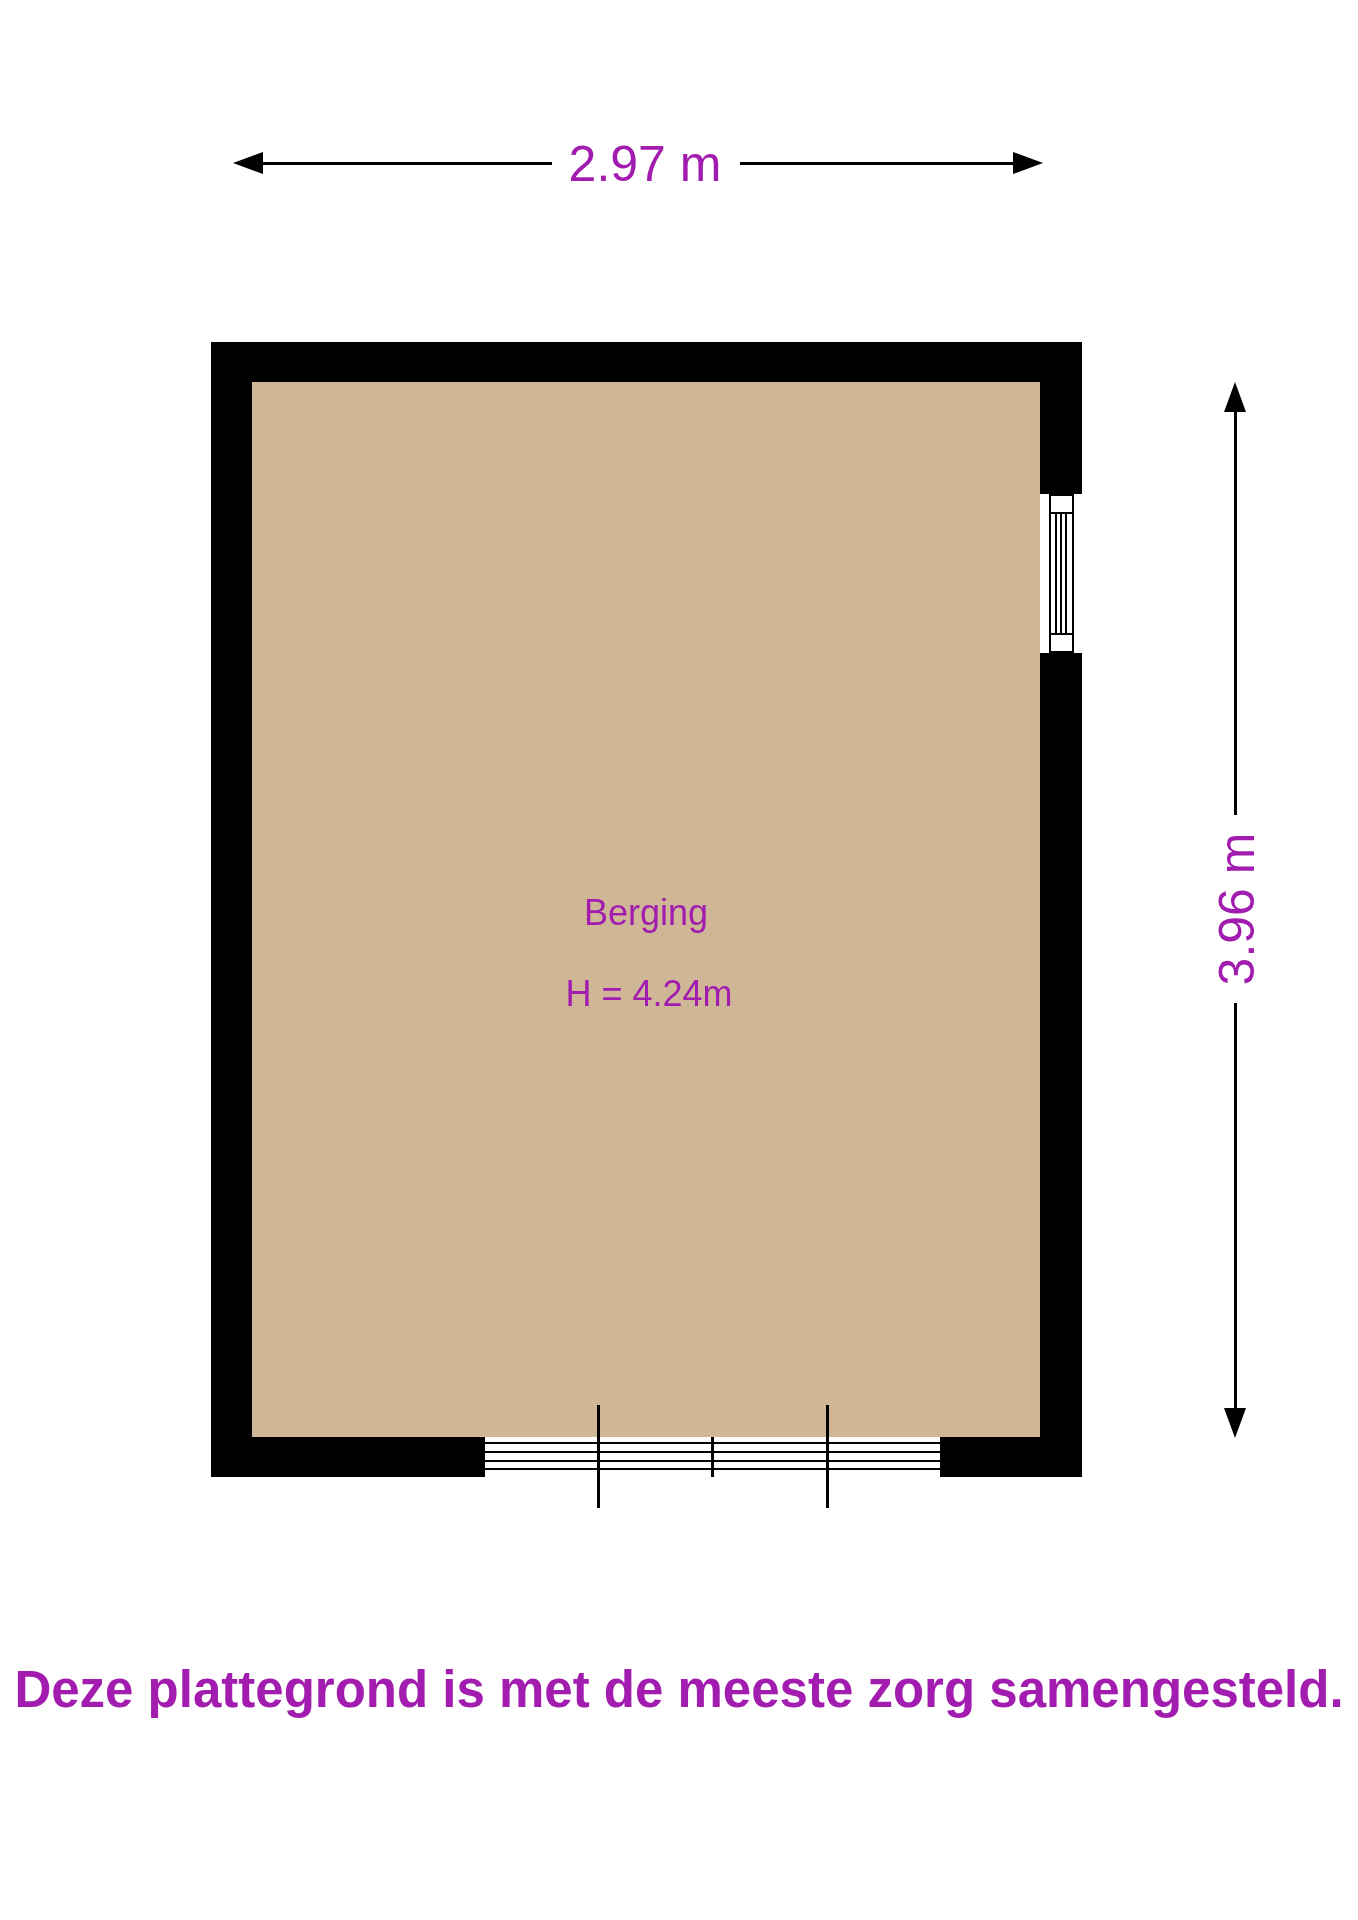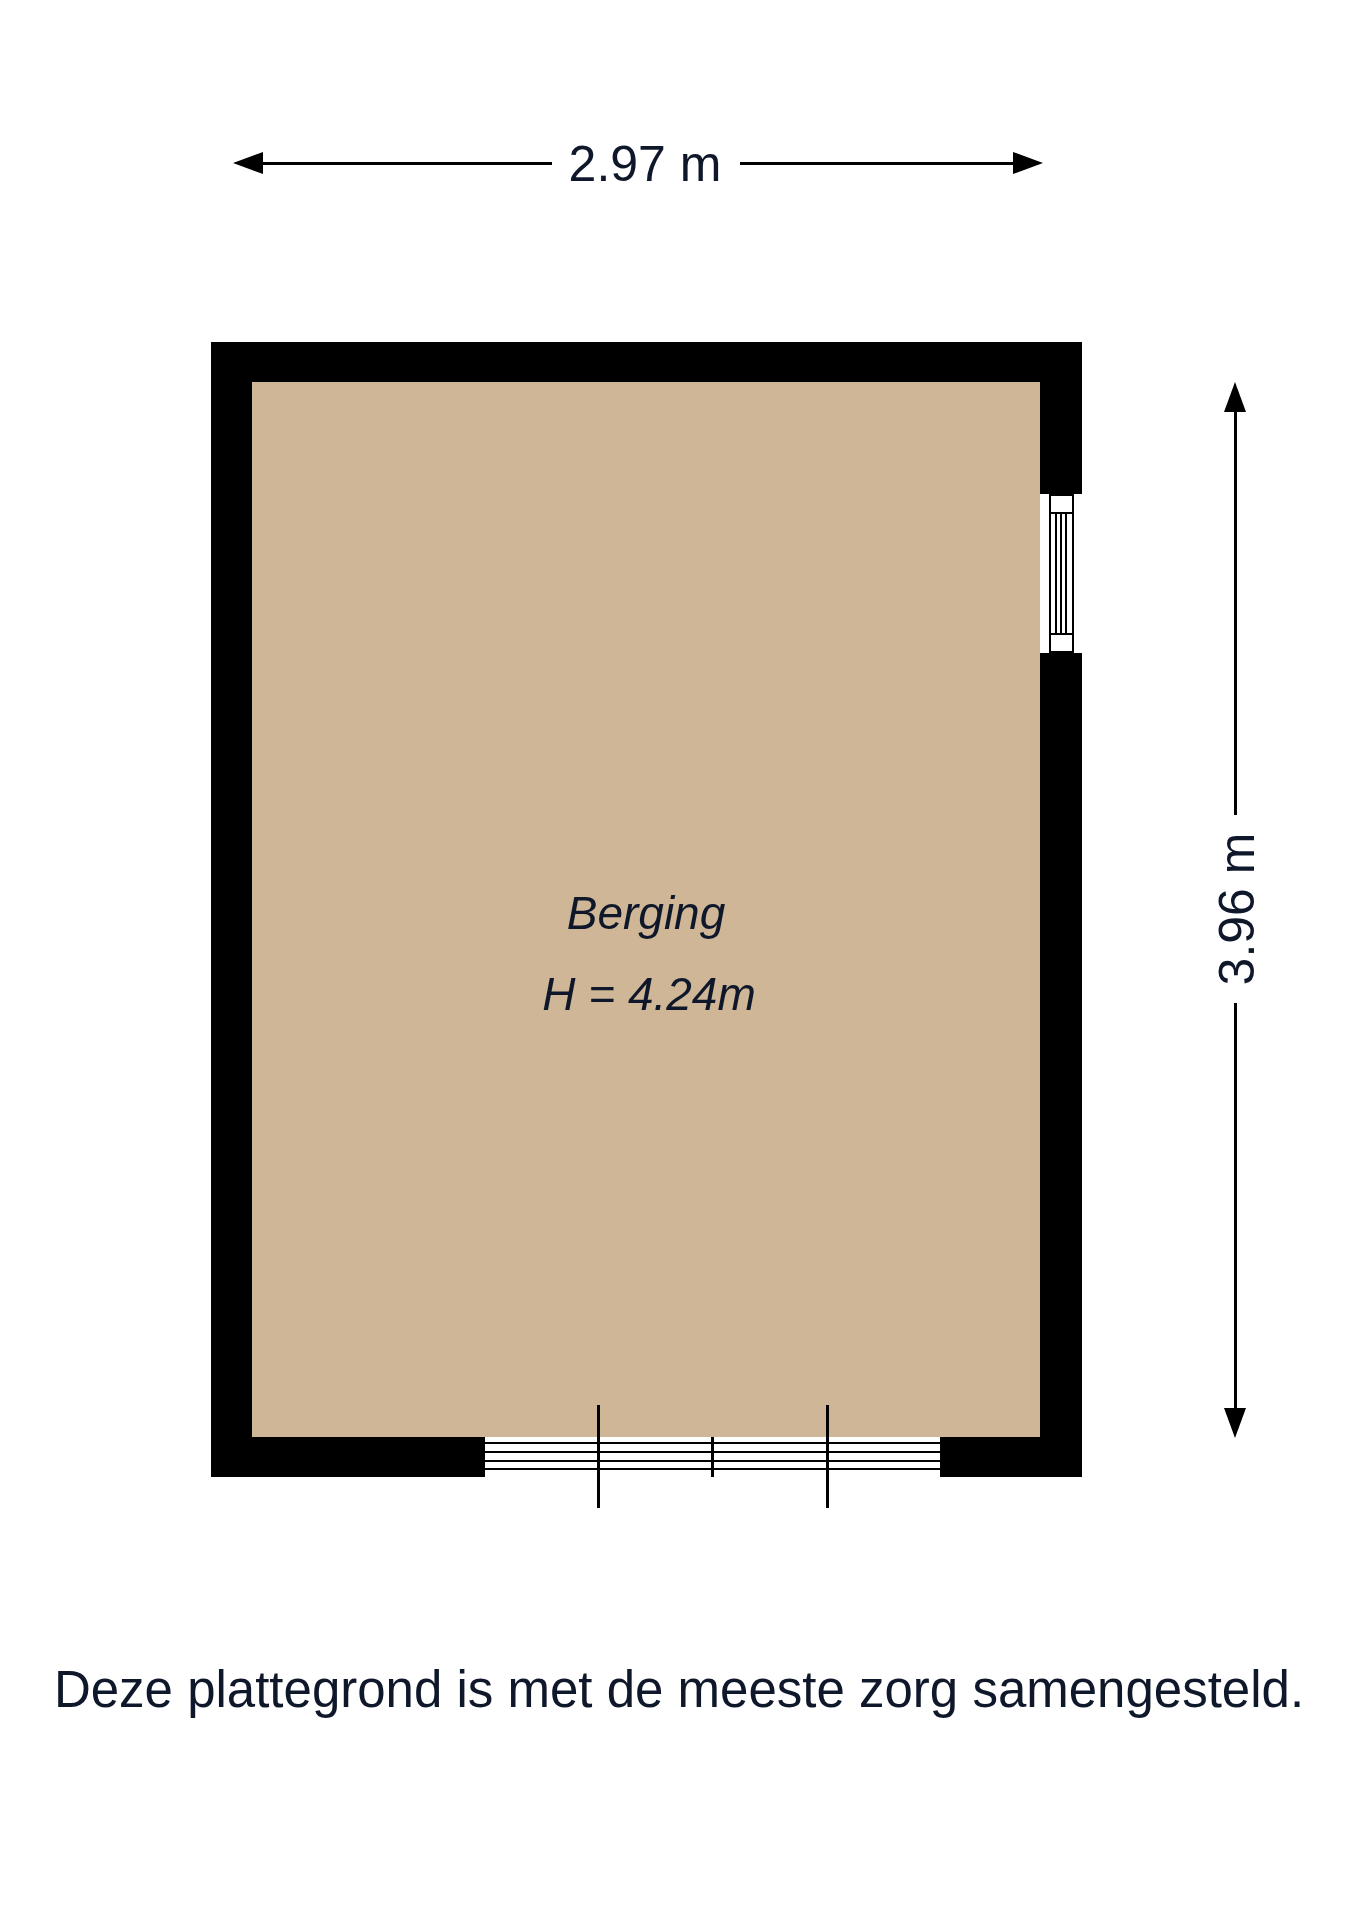--- a/index.html
+++ b/index.html
@@ -2,21 +2,21 @@
 <html style="--color-background: #FFFFFF; --color-wall: #000000; --color-floor: #CEB697; --color-line: #000000;"><head>
 <meta charset="utf-8">
 <style>
   html, body { margin: 0; padding: 0; background: #ffffff; }
   .page {
     position: relative;
     width: 1358px;
     height: 1920px;
     background: var(--color-background, #ffffff);
     font-family: "Liberation Sans", sans-serif;
-    color: #0f172a;
+    color: #a21caf;
     overflow: hidden;
   }
   .abs { position: absolute; }
 
   
   .dim-line-h { position: absolute; height: 3px; background: var(--color-line, #000); }
   .dim-line-v { position: absolute; width: 3px; background: var(--color-line, #000); }
   .arrow { position: absolute; width: 0; height: 0; }
   .arrow.left  { border-top: 11px solid transparent; border-bottom: 11px solid transparent; border-right: 30px solid var(--color-line, #000); }
   .arrow.right { border-top: 11px solid transparent; border-bottom: 11px solid transparent; border-left: 30px solid var(--color-line, #000); }
@@ -31,23 +31,22 @@
   }
   .dim-label.rotated { transform: translate(-50%, -50%) rotate(-90deg); }
 
   
   .room-walls { position: absolute; left: 211px; top: 342px; width: 871px; height: 1135px; background: var(--color-wall, #000); }
   .room-floor { position: absolute; left: 252px; top: 382px; width: 788px; height: 1055px; background: var(--color-floor, #ceb697); }
 
   .room-label {
     position: absolute;
     transform: translate(-50%, -50%);
-    font-size: 46px;
+    font-size: 36px;
     white-space: nowrap;
-    font-style: italic;
   }
 
   
   .window-opening { position: absolute; left: 1040px; top: 494px; width: 42px; height: 159px; background: #fff; }
   .window-frame {
     position: absolute; left: 1049px; top: 494px; width: 25px; height: 159px;
     background: #fff; border: 2px solid #000; box-sizing: border-box;
   }
   .window-frame .sill-top { position: absolute; left: 0; top: 0; width: 100%; height: 18px; border-bottom: 2px solid #000; box-sizing: border-box; }
   .window-frame .sill-bottom { position: absolute; left: 0; bottom: 0; width: 100%; height: 18px; border-top: 2px solid #000; box-sizing: border-box; }
@@ -69,20 +68,21 @@
   
   .disclaimer {
     position: absolute;
     left: 50%;
     top: 1660px;
     transform: translateX(-50%);
     text-align: center;
     font-size: 51px;
     line-height: 59px;
     white-space: nowrap;
+    font-weight: bold;
   }
 </style>
 </head>
 <body>
 
 <div class="page">
 
   <div>
     <div class="arrow left abs" style="left:233px; top:152px;"></div>
     <div class="dim-line-h" style="left:260px; top:162px; width:292px;"></div>

